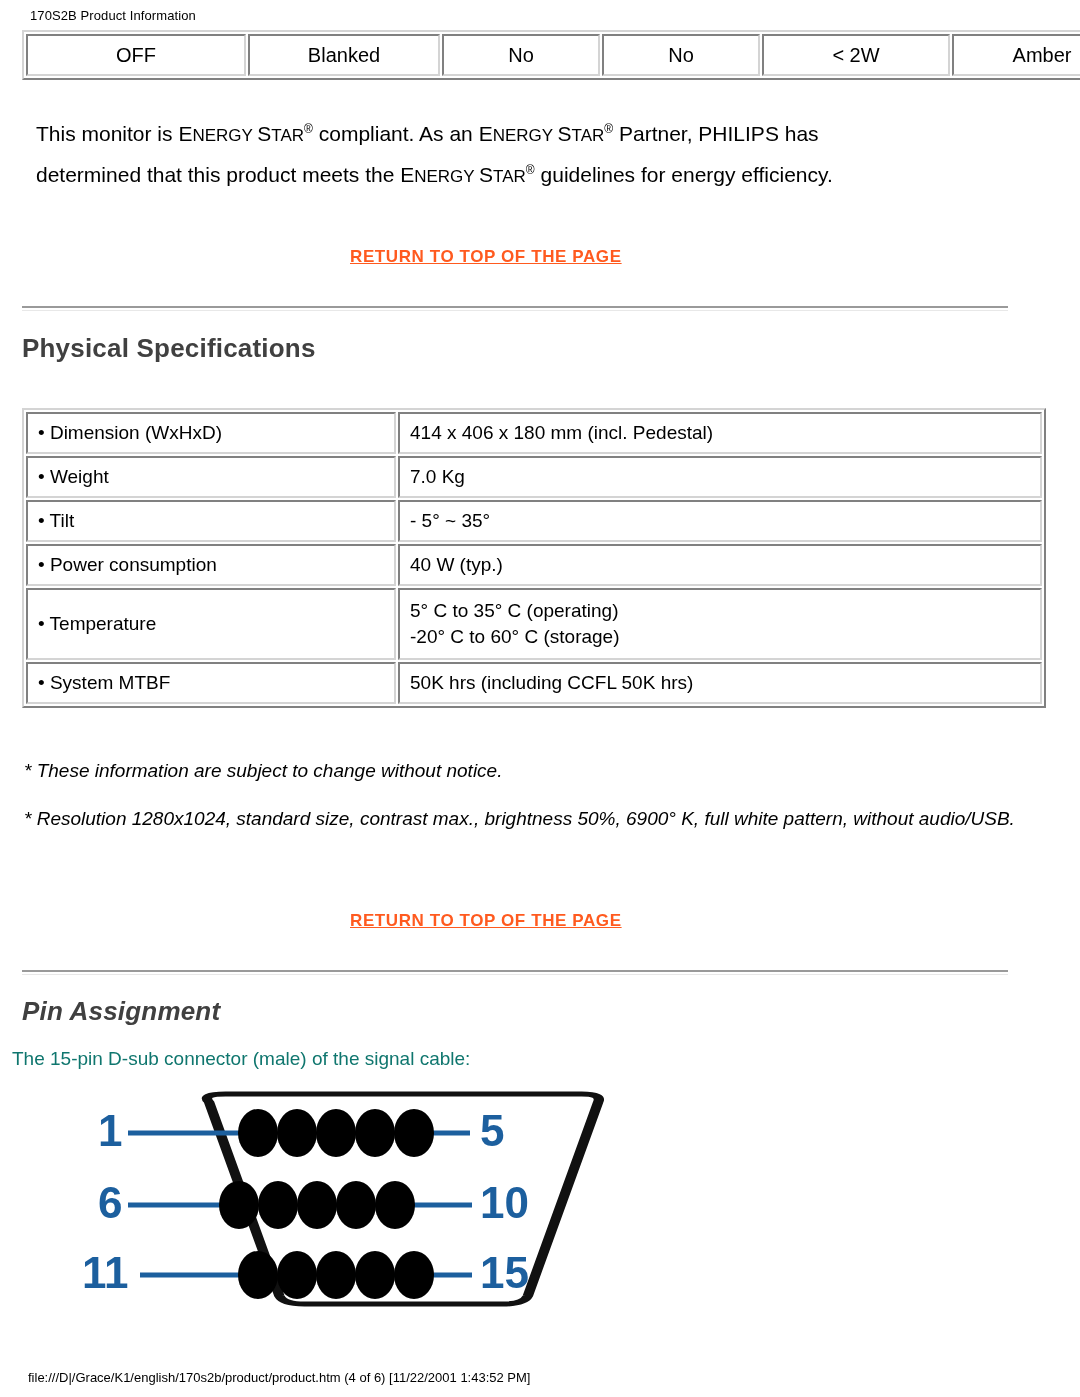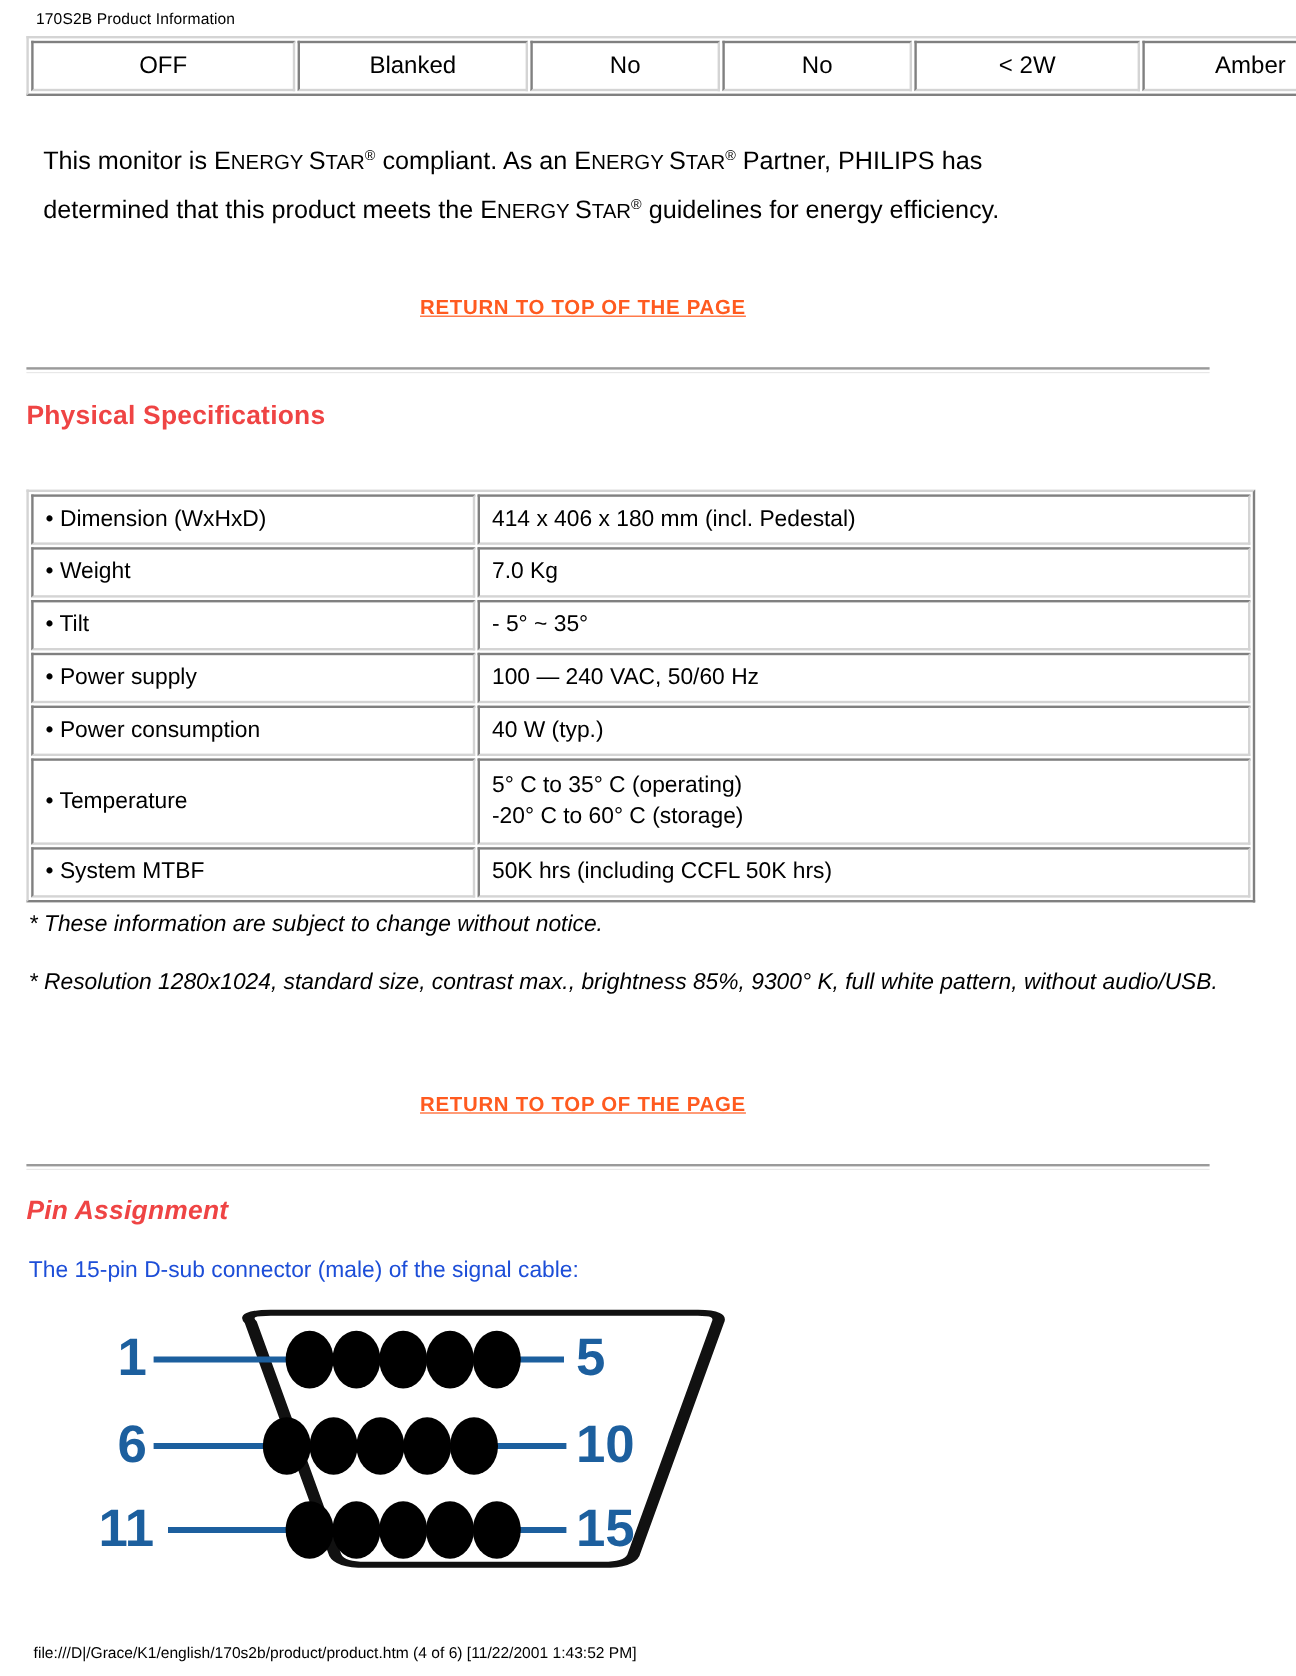--- a/index.html
+++ b/index.html
@@ -105,23 +105,23 @@
     border-top: 2px solid #9a9a9a;
     border-bottom: 1px solid #e8e8e8;
     background: transparent;
   }
   #hr-1 { top: 298px; }
   #hr-2 { top: 962px; }
 
   
   .section-heading {
     position: absolute;
-    font-size: 22px;
+    font-size: 26px;
     font-weight: bold;
-    color: #ef4444;
+    color: #404040;
     letter-spacing: 0.2px;
   }
   #heading-physical { left: 22px; top: 333px; }
   #heading-pin { left: 22px; top: 996px; font-style: italic; }
 
   
   #spec-table-wrap {
     position: absolute;
     left: 22px;
     top: 408px;
@@ -148,24 +148,24 @@
     font-size: 19px;
     line-height: 28px;
     color: #000;
   }
   #note-1 { left: 24px; top: 757px; width: 900px; }
   #note-2 { left: 24px; top: 805px; width: 1030px; }
 
   
   #pin-intro {
     position: absolute;
-    left: 24px;
+    left: 12px;
     top: 1048px;
     font-size: 19px;
-    color: #1d4ed8;
+    color: #0f766e;
   }
 
   
   #dsub-diagram {
     position: absolute;
     left: 80px;
     top: 1088px;
     width: 700px;
     height: 235px;
   }
@@ -218,44 +218,40 @@
       </tr>
       <tr>
         <td class="label-col">• Weight</td>
         <td class="value-col">7.0 Kg</td>
       </tr>
       <tr>
         <td class="label-col">• Tilt</td>
         <td class="value-col">- 5° ~ 35°</td>
       </tr>
       <tr>
-        <td class="label-col">• Power supply</td>
-        <td class="value-col">100 — 240 VAC, 50/60 Hz</td>
-      </tr>
-      <tr>
         <td class="label-col">• Power consumption</td>
         <td class="value-col">40 W (typ.)</td>
       </tr>
       <tr class="tall">
         <td class="label-col">• Temperature</td>
         <td class="value-col">
           <div>5° C to 35° C (operating)</div>
           <div>-20° C to 60° C (storage)</div>
         </td>
       </tr>
       <tr>
         <td class="label-col">• System MTBF</td>
         <td class="value-col">50K hrs (including CCFL 50K hrs)</td>
       </tr>
     </tbody>
   </table>
 </div>
 
 <div id="note-1" class="note">* These information are subject to change without notice.</div>
-<div id="note-2" class="note">* Resolution 1280x1024, standard size, contrast max., brightness 85%, 9300° K, full white pattern, without audio/USB.</div>
+<div id="note-2" class="note">* Resolution 1280x1024, standard size, contrast max., brightness 50%, 6900° K, full white pattern, without audio/USB.</div>
 
 <a id="return-top-2" class="return-link" href="#">RETURN TO TOP OF THE PAGE</a>
 
 <hr id="hr-2" class="hr">
 <div id="heading-pin" class="section-heading">Pin Assignment</div>
 <div id="pin-intro">The 15-pin D-sub connector (male) of the signal cable:</div>
 
 <div id="dsub-diagram">
   <svg width="700" height="235" viewBox="0 0 700 235" xmlns="http://www.w3.org/2000/svg">
 

